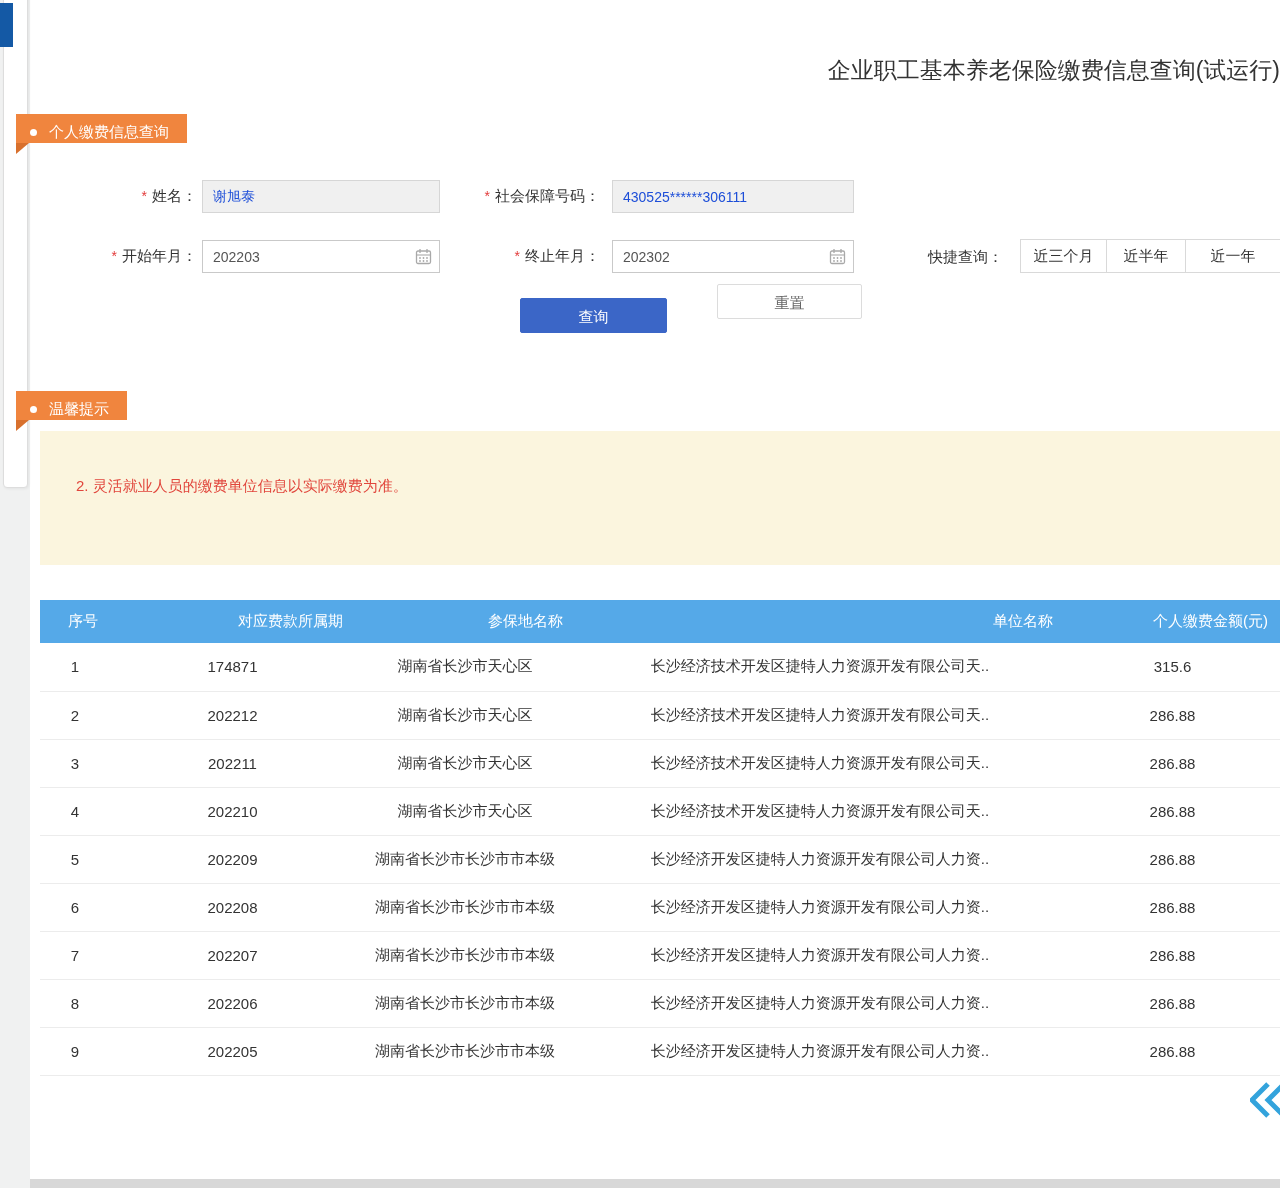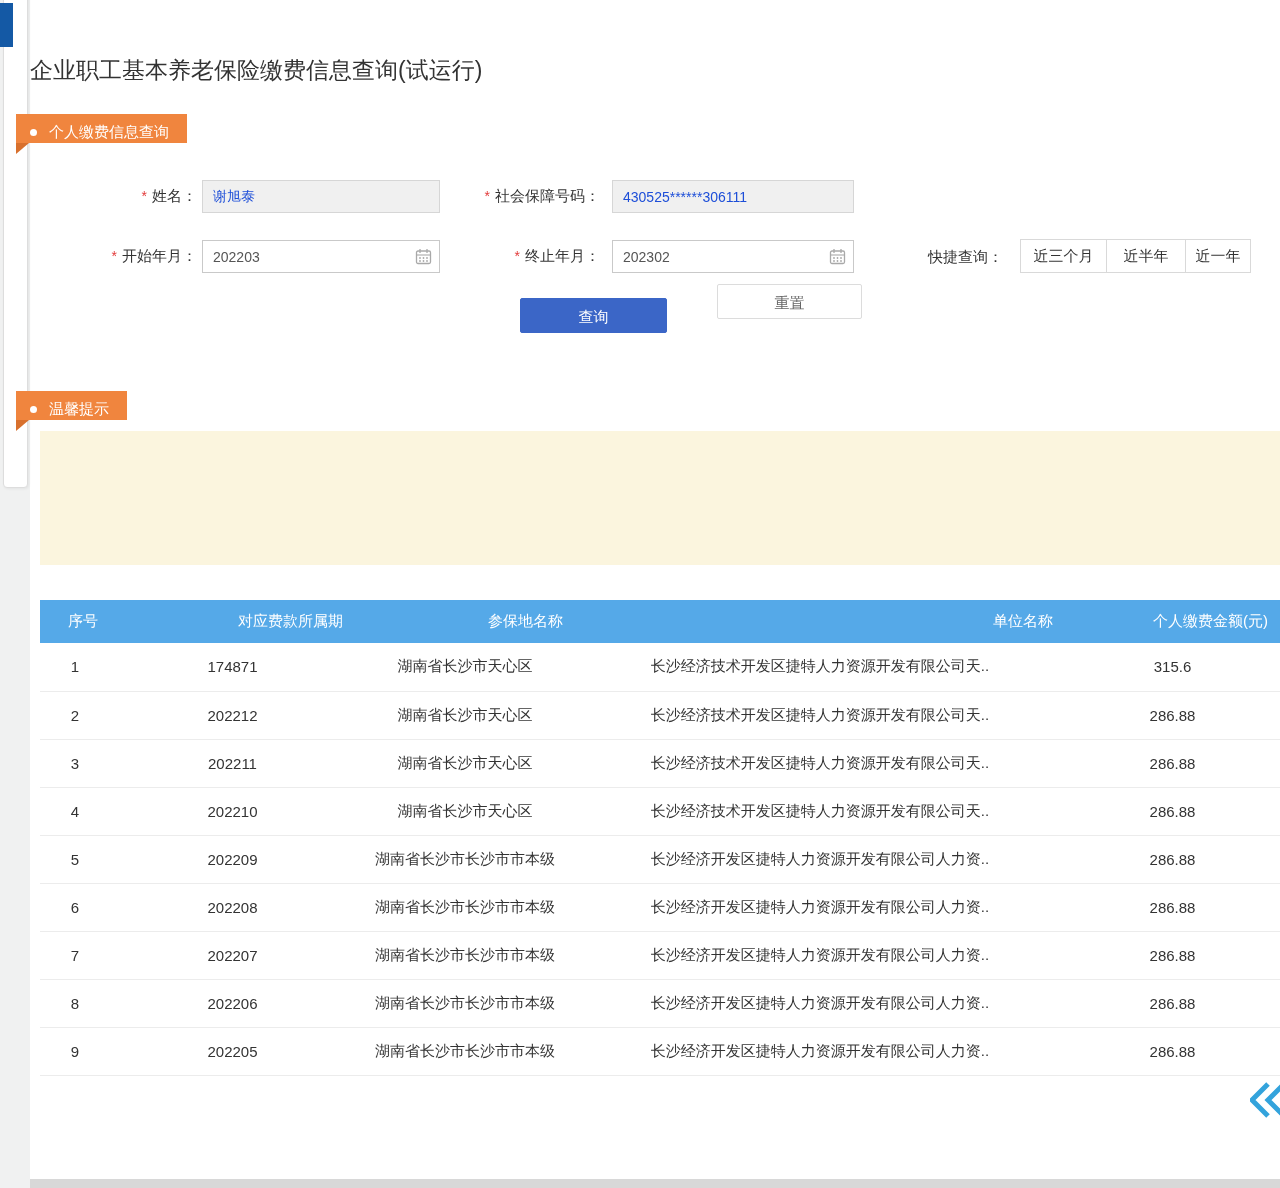--- a/index.html
+++ b/index.html
@@ -10,21 +10,21 @@
     font-family:"Liberation Sans","DejaVu Sans",sans-serif;
     color:#333;
   }
   
   .left-strip { position:absolute; left:0; top:0; width:30px; height:1188px; background:#f0f1f1; }
   .side-panel { position:absolute; left:3px; top:-4px; width:25px; height:492px;
     background:#fff; border:1px solid #ddd; border-radius:0 0 4px 4px;
     box-shadow:1px 1px 3px rgba(0,0,0,.06); }
   .blue-tab { position:absolute; left:0; top:3px; width:13px; height:44px; background:#1459a5; }
 
-  .page-title { position:absolute; left:30px; top:55px; width:1250px; text-align:left;
+  .page-title { position:absolute; left:30px; top:55px; width:1250px; text-align:right;
     font-size:23px; color:#333; }
 
   
   .ribbon { position:absolute; left:16px; height:29px; background:#f0853e; color:#fff;
     font-size:15px; display:flex; align-items:center; padding:7px 18px 0 14px; }
   .ribbon .dot { width:7px; height:7px; border-radius:50%; background:#fff; margin-right:12px; }
   .ribbon .fold { position:absolute; left:0; top:29px; width:0; height:0;
     border-top:11px solid #d8702d; border-right:13px solid transparent; }
   .ribbon-query { top:114px; }
   .ribbon-tips  { top:391px; }
@@ -125,32 +125,33 @@
       <circle cx="12" cy="10" r=".9" fill="#a9a9a9"></circle>
     <circle cx="5" cy="13" r=".9" fill="#a9a9a9"></circle>
       <circle cx="8.5" cy="13" r=".9" fill="#a9a9a9"></circle>
       <circle cx="12" cy="13" r=".9" fill="#a9a9a9"></circle>
   </svg>
 </div>
 
 <div class="quick-label" style="left:928px; top:240px;">快捷查询：</div>
 <div class="qbtn" style="left:1020px; top:239px; width:87px;">近三个月</div>
 <div class="qbtn" style="left:1106px; top:239px; width:80px;">近半年</div>
-<div class="qbtn" style="left:1185px; top:239px; width:66px;text-align:center;">近一年</div>
+<div class="qbtn" style="left:1185px; top:239px; width:96px;text-align:center;">近一年</div>
 
 <div class="btn btn-primary" style="left:520px; top:298px; width:147px;">查询</div>
 <div class="btn btn-plain" style="left:677px; top:284px; width:145px;margin-left:40px;">重置</div>
 
 <div class="ribbon ribbon-tips">
   <span class="dot"></span>
   <span>温馨提示</span>
   <span class="fold"></span>
 </div>
 
 <div class="notice">
+  <p>2. 灵活就业人员的缴费单位信息以实际缴费为准。</p>
 </div>
 
 <table class="paytable">
   <thead>
     <tr>
       <th class="c0">序号</th>
       <th class="c1">对应费款所属期</th>
       <th class="c2">参保地名称</th>
       <th class="c3">单位名称</th>
       <th class="c4">个人缴费金额(元)</th>

